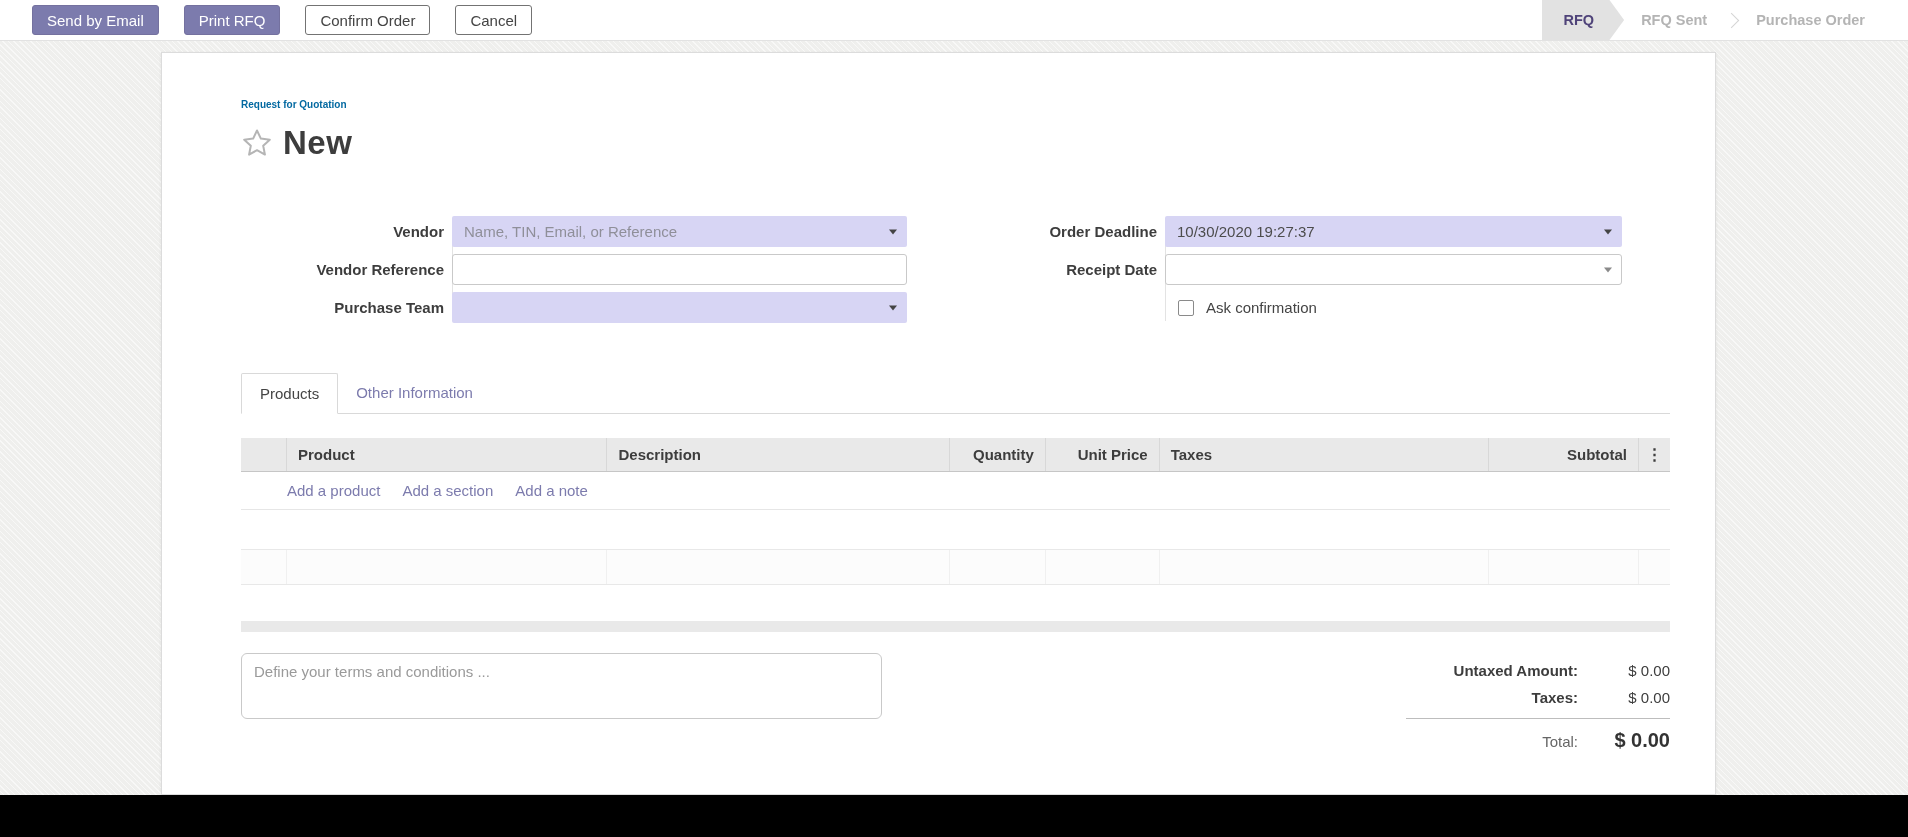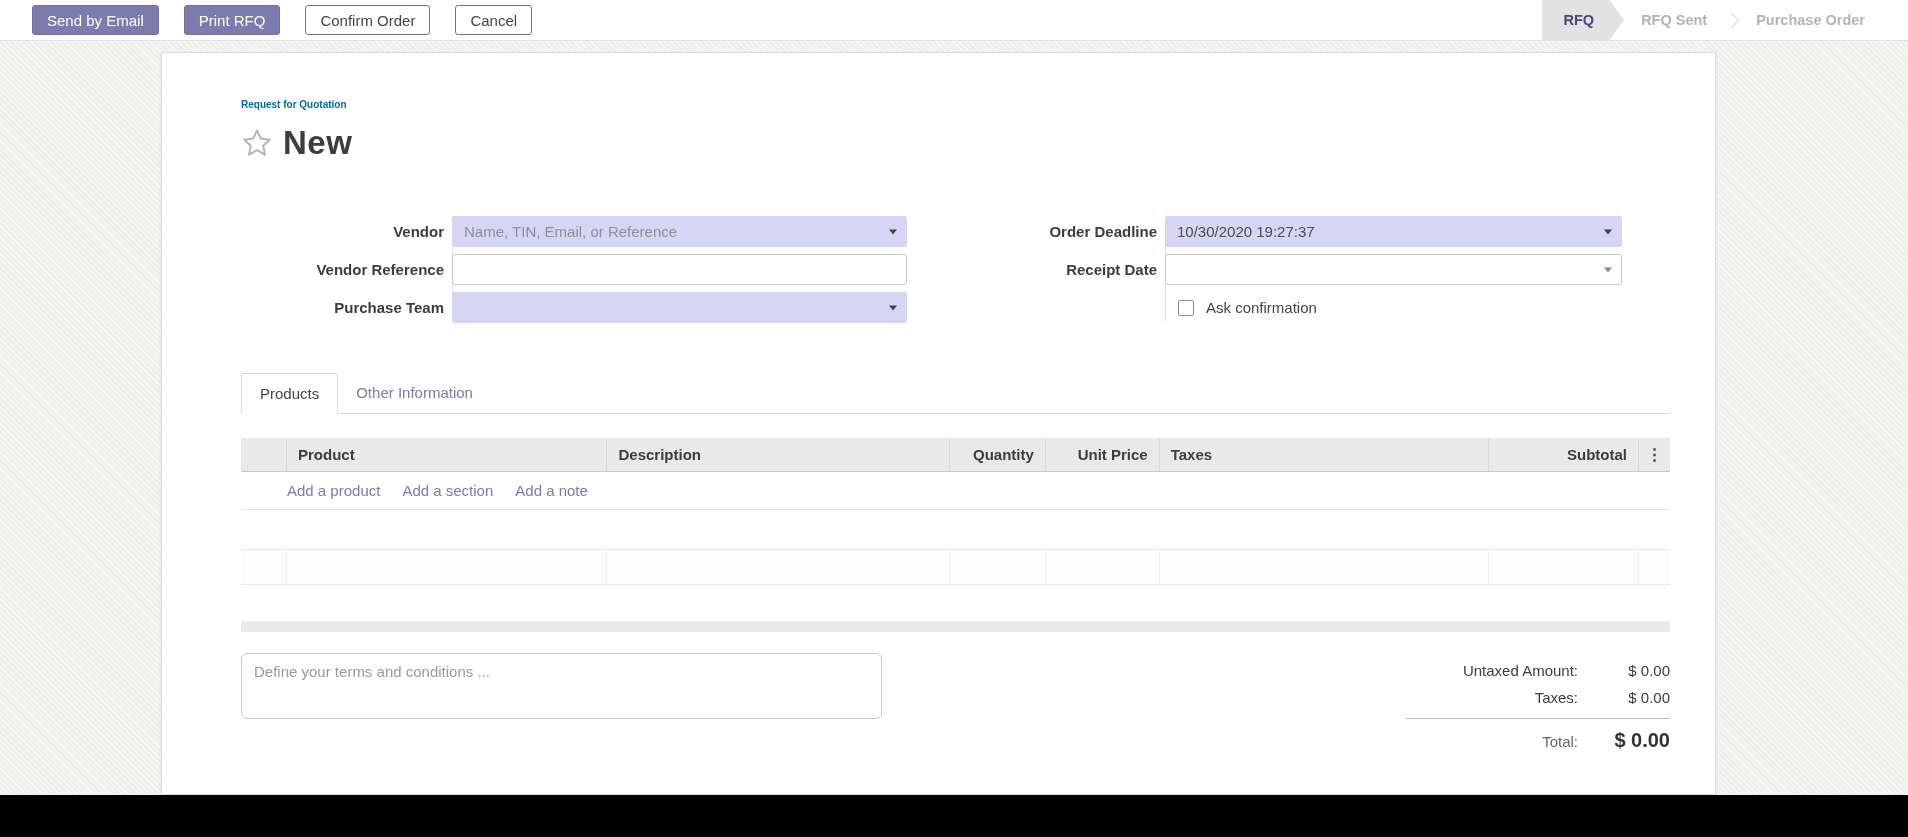--- a/index.html
+++ b/index.html
@@ -131,21 +131,21 @@
   
   .bottom { display:flex; justify-content:space-between; margin-top:21px; }
   .terms {
     width:641px; height:66px; resize:none; outline:none;
     border:1px solid #c9c9c9; border-radius:6px; padding:9px 12px;
     font-family:"Liberation Sans", sans-serif; font-size:15px; color:#444;
   }
   .terms::placeholder { color:#9a9a9a; opacity:1; }
   .totals { width:264px; margin-top:9px; }
   .trow { display:flex; justify-content:flex-end; align-items:baseline; margin-bottom:10px; }
-  .tlabel { font-weight:normal; color:#3d3d3d; text-align:right; }
+  .tlabel { font-weight:bold; color:#3d3d3d; text-align:right; }
   .tvalue { width:92px; text-align:right; color:#3d3d3d; }
   .tsep { border:none; border-top:1px solid #bdbdbd; margin:12px 0 10px 0; }
   .trow.final .tlabel { font-weight:normal; color:#666; }
   .trow.final .tvalue { font-weight:bold; font-size:20px; color:#333; }
 
   .footerbar { position:absolute; left:0; bottom:0; width:100%; height:42px; background:#000; }
 </style>
 </head>
 <body>
 

